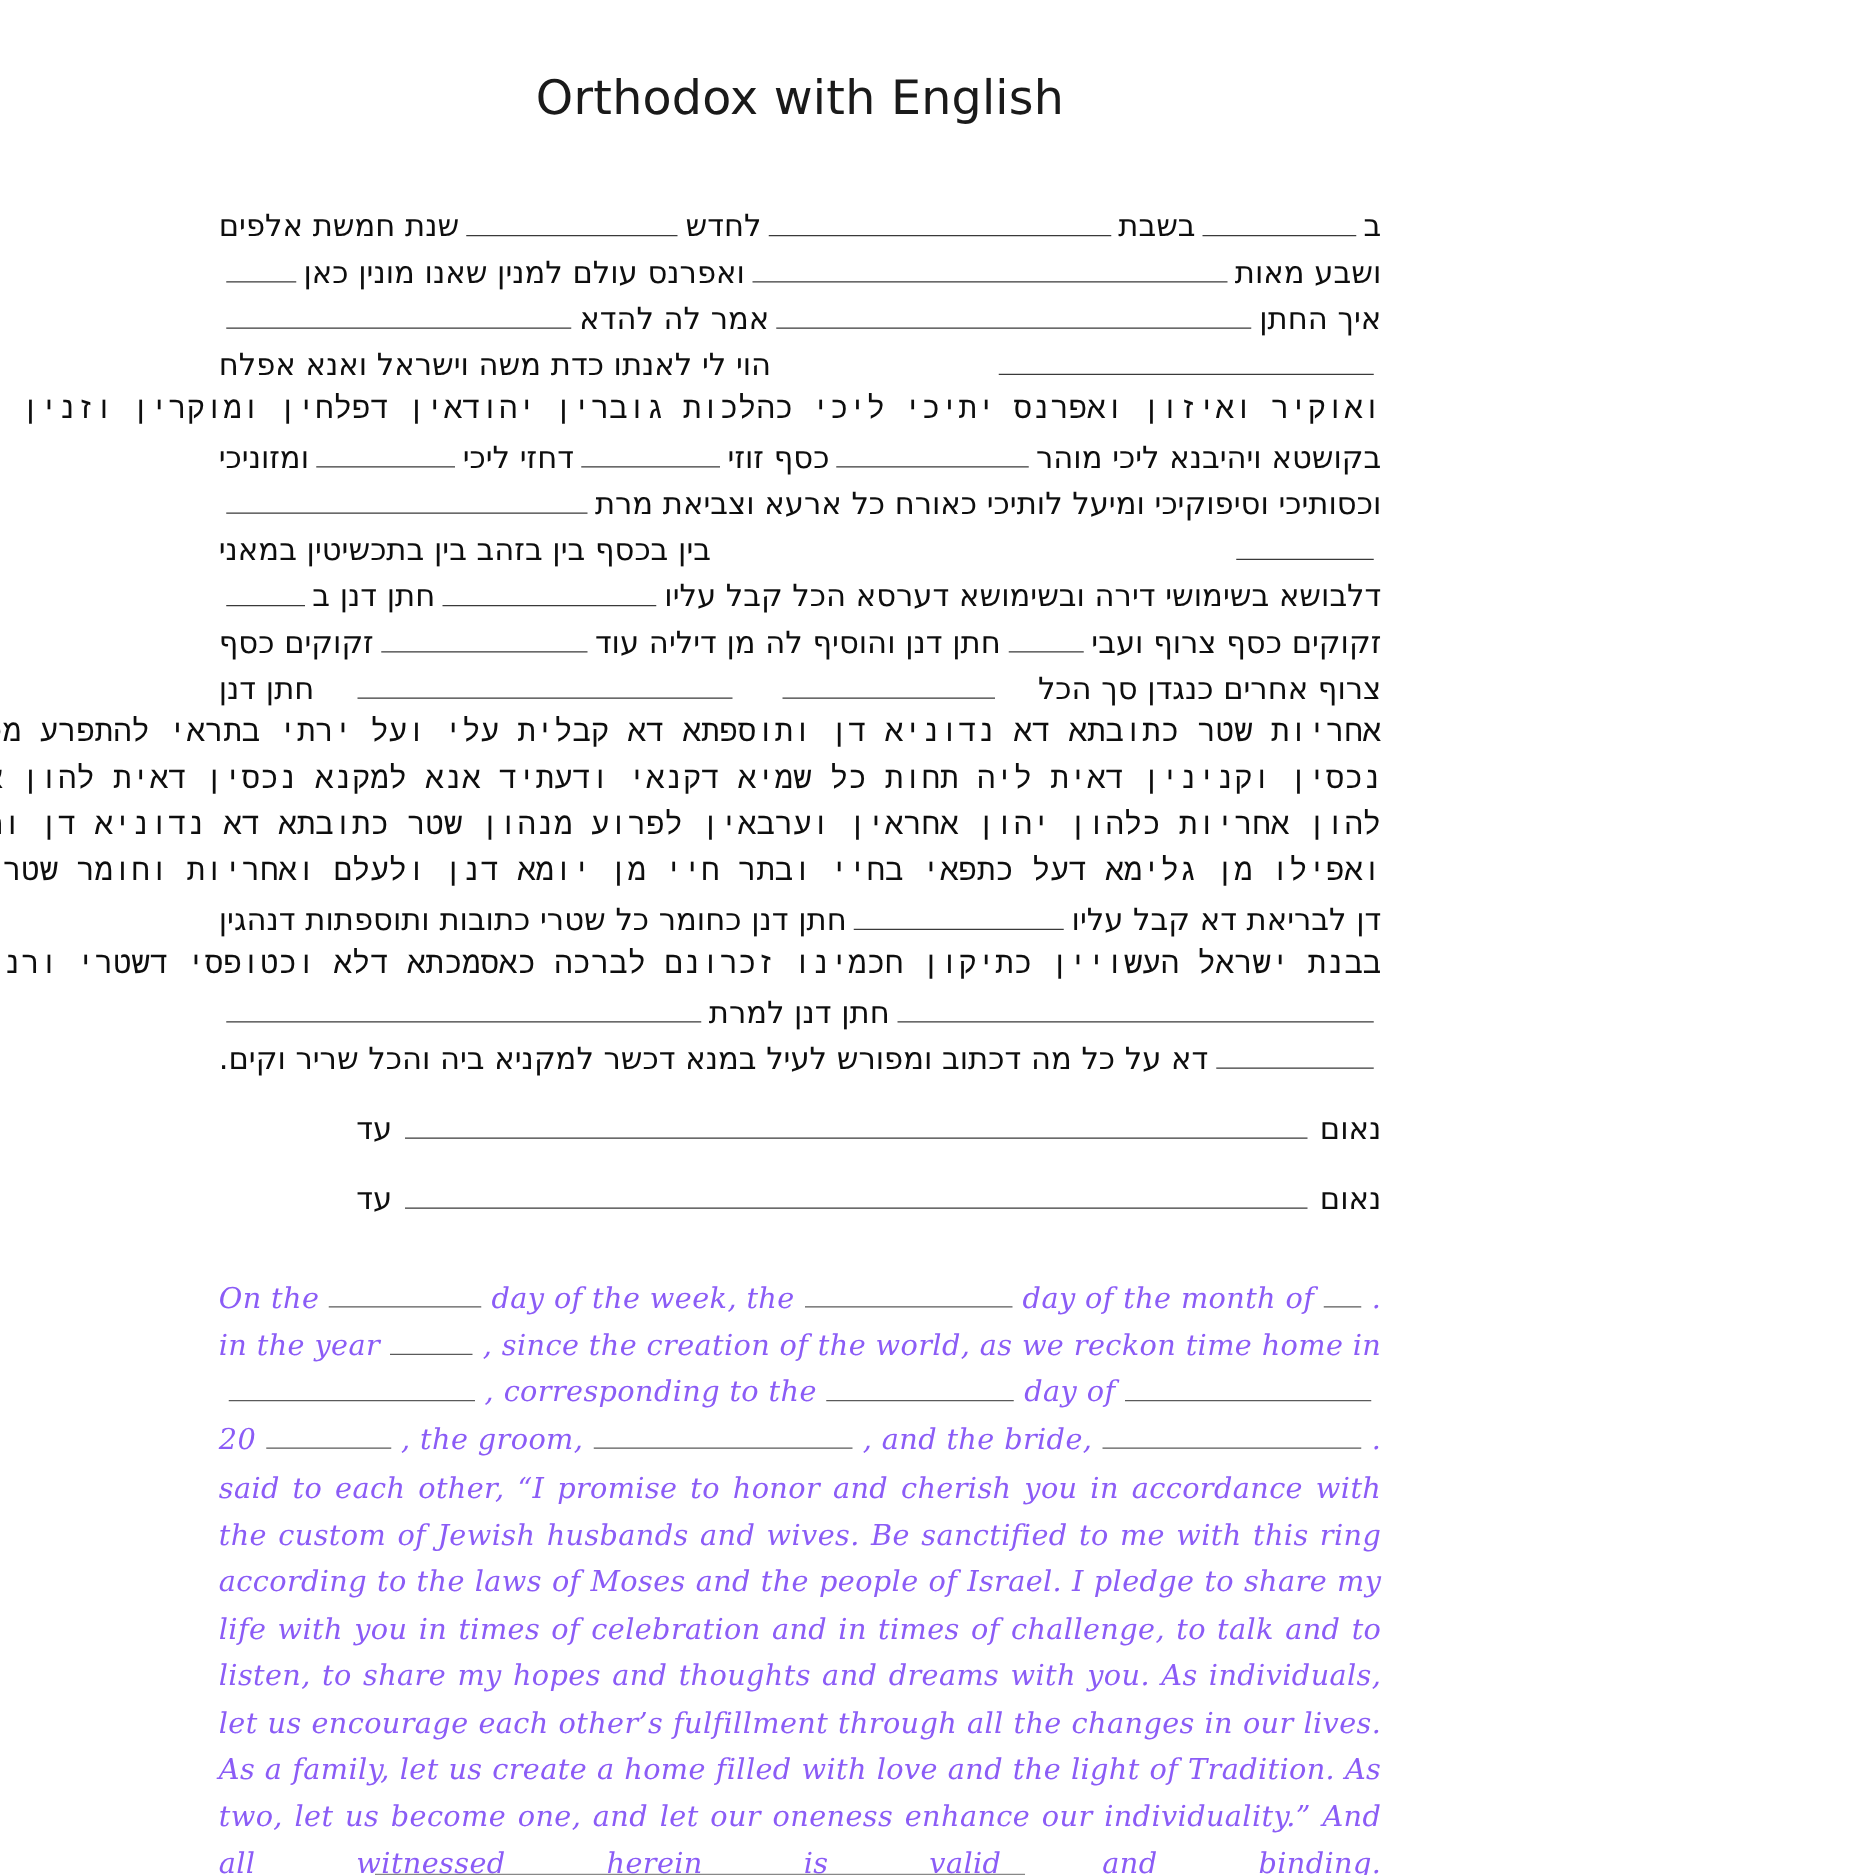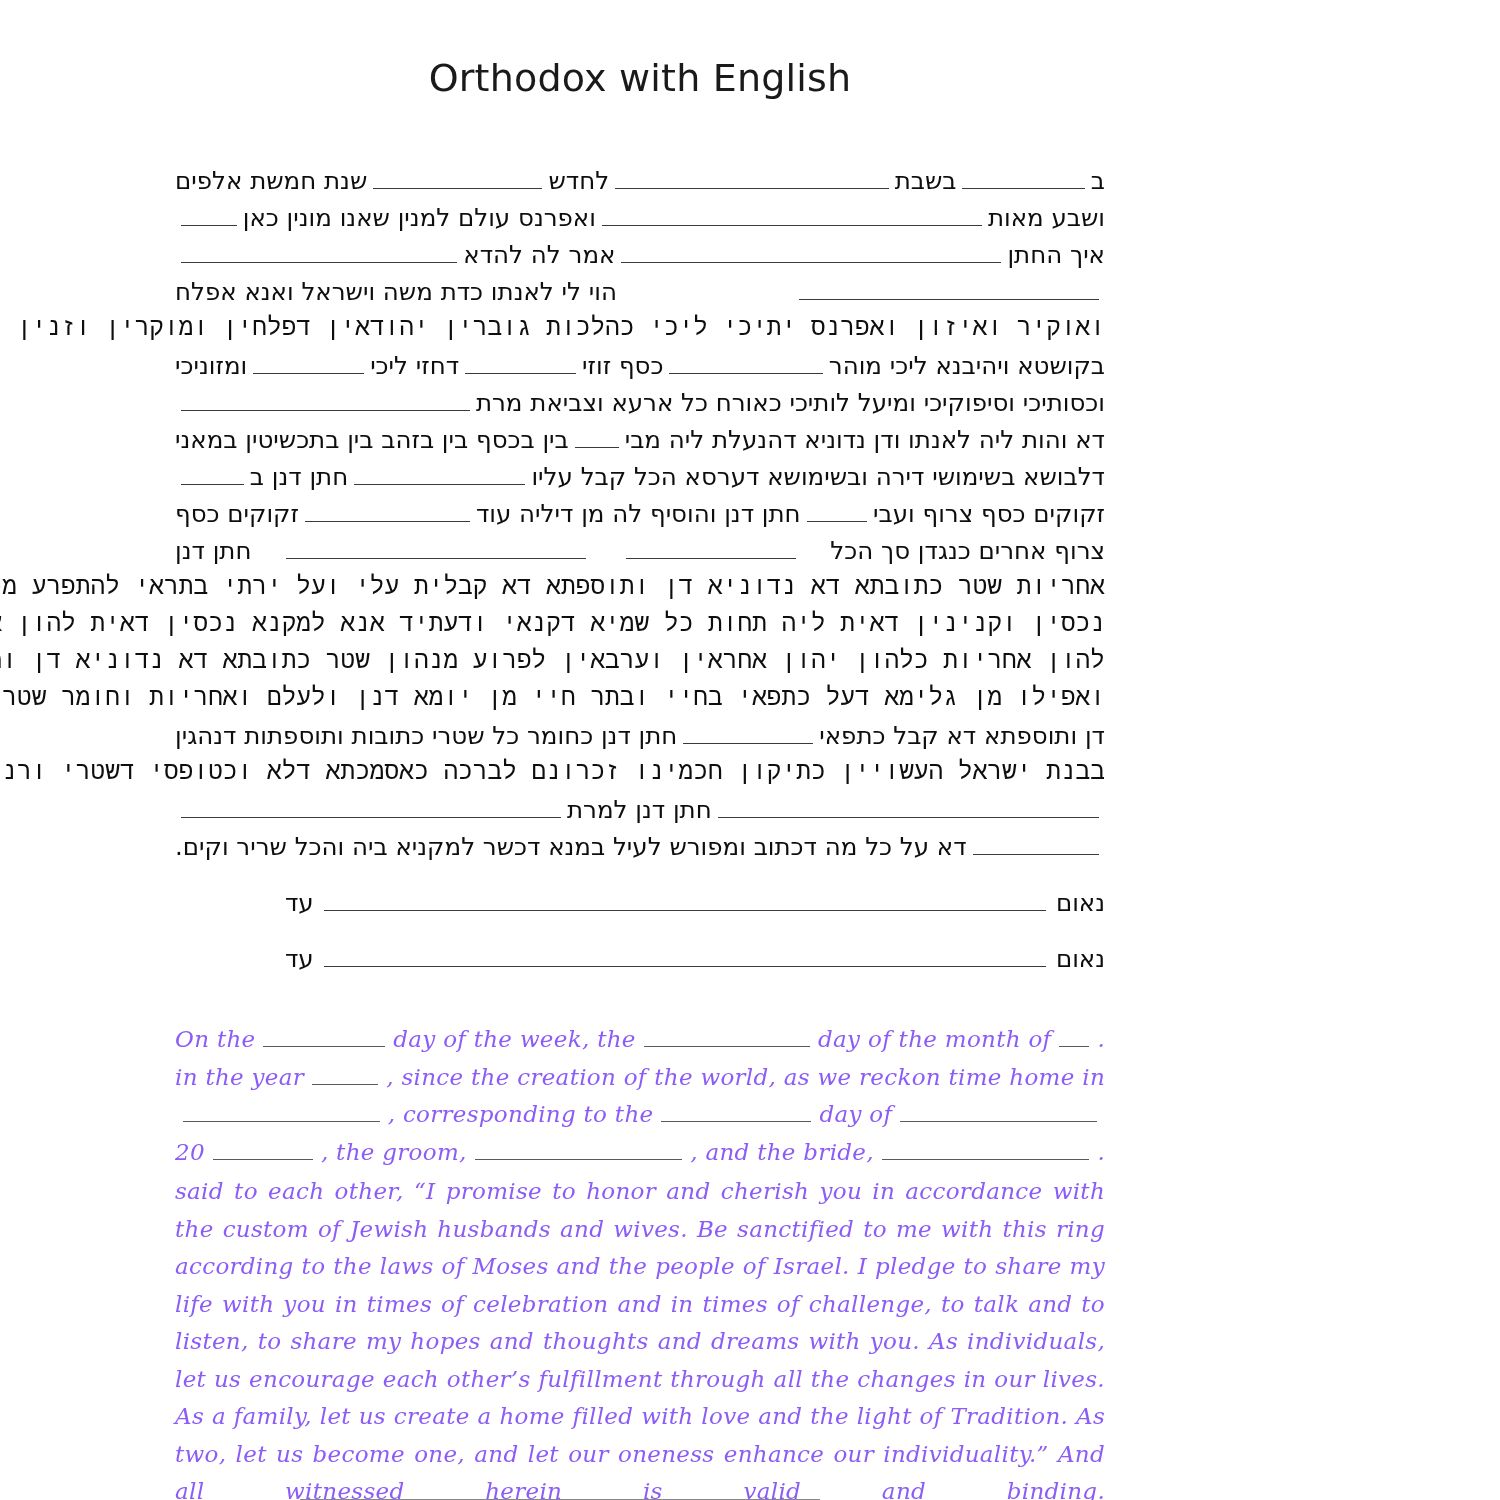--- a/index.html
+++ b/index.html
@@ -173,21 +173,20 @@
       <span class="blank b-md"></span>
       <span>ומזוניכי</span>
     </div>
 
     <div class="just">
       <span>וכסותיכי וסיפוקיכי ומיעל לותיכי כאורח כל ארעא וצביאת מרת</span>
       <span class="blank b-grow"></span>
     </div>
 
     <div class="just">
-      <span>דא והות ליה לאנתו ודן נדוניא דהנעלת ליה מבי</span>
       <span class="blank b-sm"></span>
       <span>בין בכסף בין בזהב בין בתכשיטין במאני</span>
     </div>
 
     <div class="just">
       <span>דלבושא בשימושי דירה ובשימושא דערסא הכל קבל עליו</span>
       <span class="blank b-xl"></span>
       <span>חתן דנן ב</span>
       <span class="blank b-sm"></span>
     </div>
@@ -206,21 +205,21 @@
       <span class="blank b-xl"></span>
       <span>חתן דנן</span>
     </div>
 
     <div class="hline">אחריות שטר כתובתא דא נדוניא דן ותוספתא דא קבלית עלי ועל ירתי בתראי להתפרע מכל שפר ארג</div>
     <div class="hline">נכסין וקנינין דאית ליה תחות כל שמיא דקנאי ודעתיד אנא למקנא נכסין דאית להון אחריות ודלית</div>
     <div class="hline">להון אחריות כלהון יהון אחראין וערבאין לפרוע מנהון שטר כתובתא דא נדוניא דן ותוספתא דא מנאי</div>
     <div class="hline">ואפילו מן גלימא דעל כתפאי בחיי ובתר חיי מן יומא דנן ולעלם ואחריות וחומר שטר כתובתא דא נדוניא</div>
 
     <div class="just">
-      <span>דן ותוספתא דא קבל כתפאי</span>
+      <span>דן לבריאת דא קבל עליו</span>
       <span class="blank b-xl"></span>
       <span>חתן דנן כחומר כל שטרי כתובות ותוספתות דנהגין</span>
     </div>
 
     <div class="hline">בבנת ישראל העשויין כתיקון חכמינו זכרונם לברכה כאסמכתא דלא וכטופסי דשטרי ורנינא מן</div>
 
     <div class="just">
       <span class="blank b-grow"></span>
       <span>חתן דנן למרת</span>
       <span class="blank b-xxl"></span>

